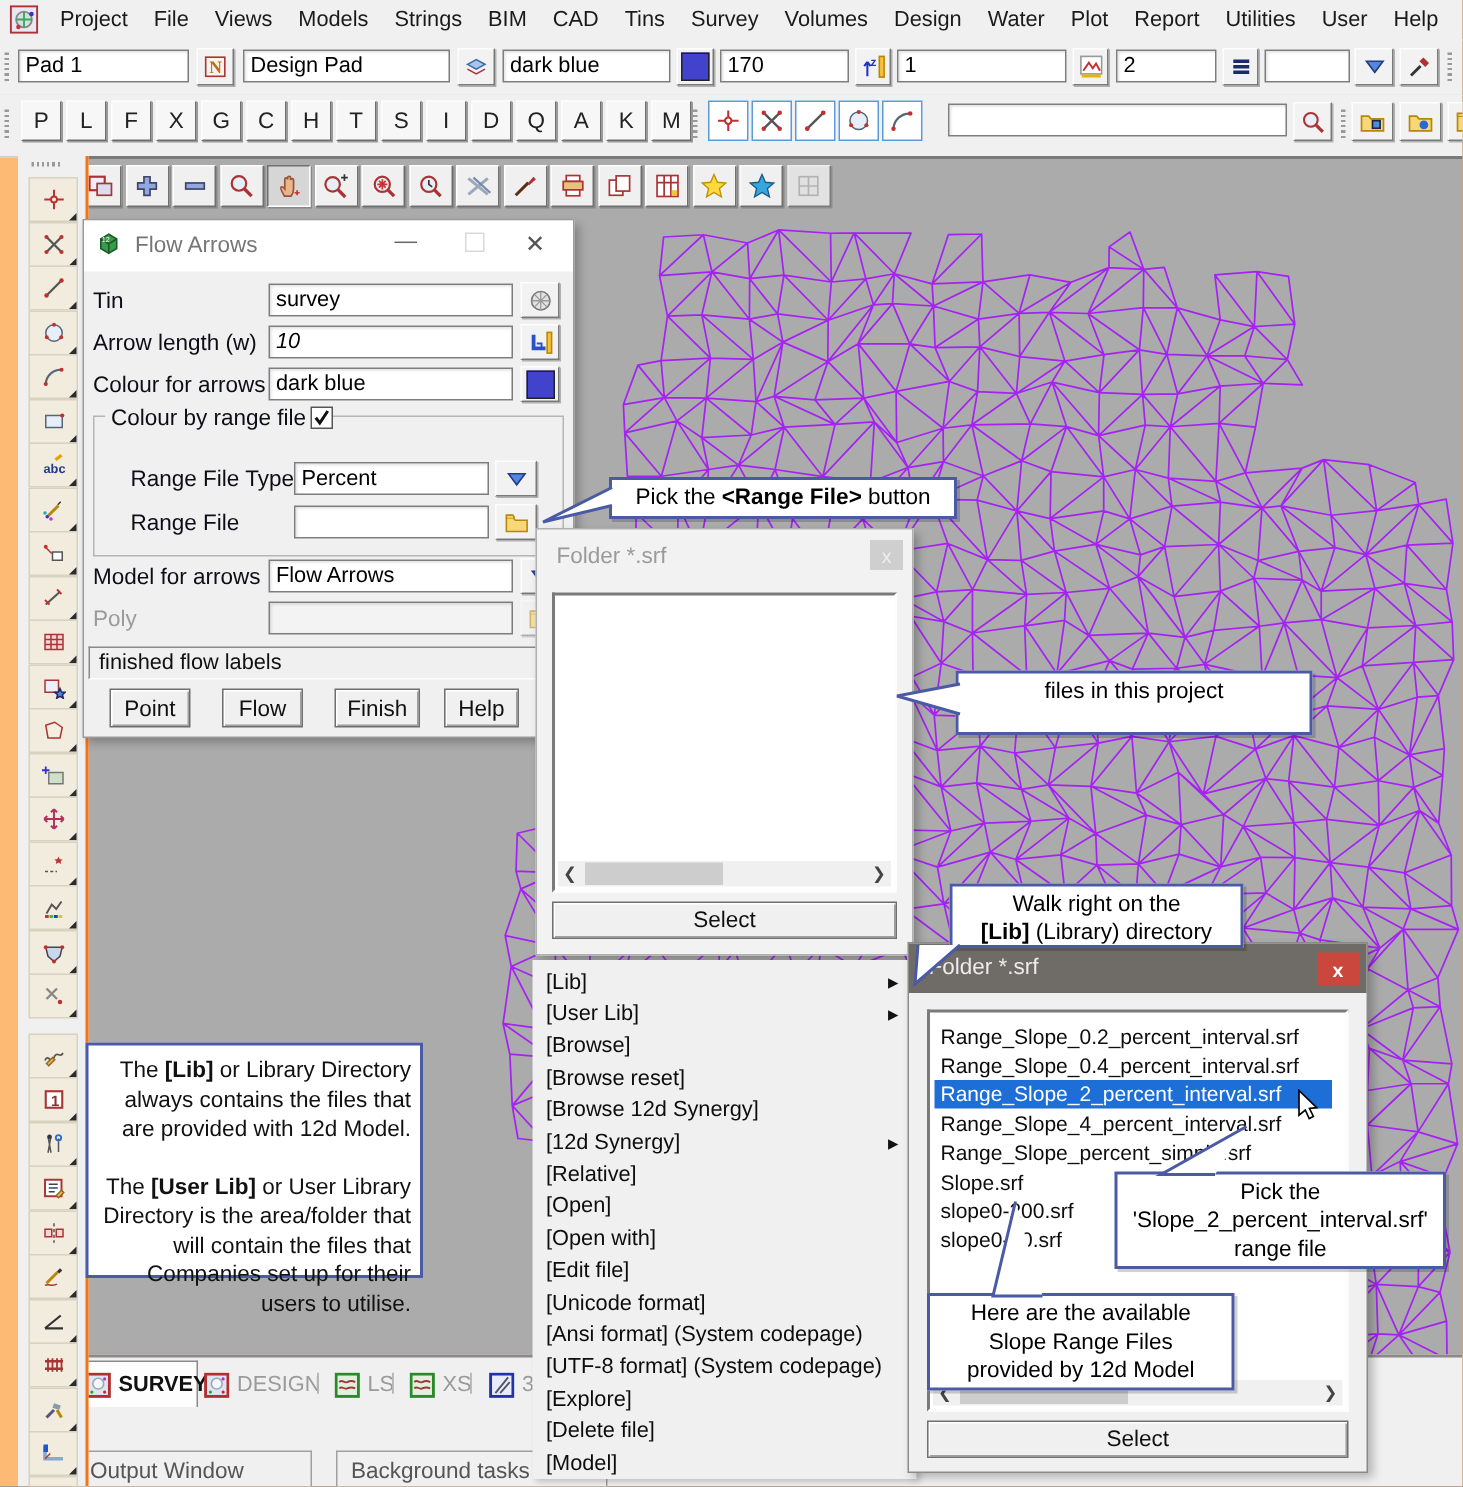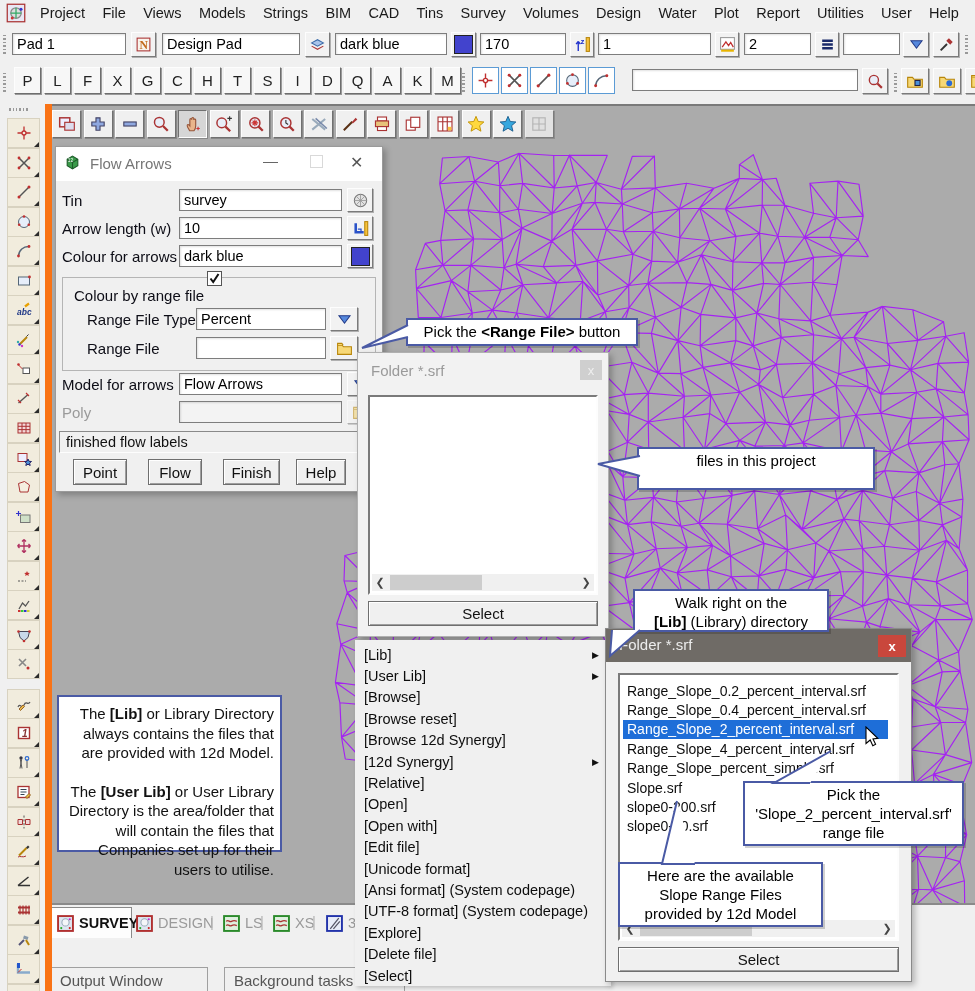--- a/index.html
+++ b/index.html
@@ -26,22 +26,22 @@
         border-color:#fdfdfd #6e6e6e #6e6e6e #fdfdfd;box-shadow:1px 1px 0 #9a9a9a;
         font-family:"Liberation Sans",sans-serif;font-size:15px;color:#222;
         display:flex;align-items:center;justify-content:center;padding:0;}
   .cadbtn{position:absolute;top:4px;width:27px;height:27px;background:#fff;
         border:1px solid #5b9bd5;display:flex;align-items:center;justify-content:center;padding:0;}
   .grip{position:absolute;width:3px;height:20px;
         background:repeating-linear-gradient(#999 0 1.5px,transparent 1.5px 3.5px);}
   .vgrip{position:absolute;height:3px;width:20px;
         background:repeating-linear-gradient(90deg,#999 0 1.5px,transparent 1.5px 3.5px);}
   
-  #lefttb{position:absolute;left:0;top:104px;width:45px;height:887px;background:#f0f0f0;
-          border-right:7px solid #f97316;z-index:3;font-style:italic;}
+  #lefttb{position:absolute;left:12px;top:104px;width:45px;height:887px;background:#f0f0f0;
+          border-right:2px solid #f97316;z-index:3;}
   .licon{position:absolute;left:7px;width:31px;height:28px;background:#f1ecdd;border:1px solid #d8d2c0;
          display:flex;align-items:center;justify-content:center;}
   .licon::after{content:"";position:absolute;right:0;bottom:0;
          border-left:5px solid transparent;border-bottom:5px solid #2b2b2b;}
   
   #view{position:absolute;left:48px;top:104px;width:927px;height:799px;background:#ababab;
         border-top:2px solid #7a7a7a;border-left:2px solid #7a7a7a;box-sizing:border-box;z-index:0;}
   .vbtn{position:absolute;top:110px;width:29px;height:28px;background:#f0f0f0;border:1px solid;
         border-color:#fdfdfd #707070 #707070 #fdfdfd;box-shadow:1px 1px 0 #888;
         display:flex;align-items:center;justify-content:center;z-index:2;padding:0;}
@@ -630,35 +630,35 @@
     </div>
     <span class="dlbl" style="left:6px;top:45px;">Tin</span>
     <input class="tbox" style="left: 123px; top: 42px; width: 163px;" readonly="" value="survey">
     <button class="ibtn" style="left:291px;top:41px;width:26px;height:24px;">
         <svg width="17" height="17" viewBox="0 0 16 16">
           <circle cx="8" cy="8" r="5.8" fill="#e2e2e2" stroke="#777"></circle>
           <path d="M8 2.2v11.6M2.2 8h11.6M4 4l8 8M12 4l-8 8" stroke="#999" stroke-width=".8"></path>
         </svg>
       </button>
     <span class="dlbl" style="left:6px;top:73px;">Arrow length (w)</span>
-    <input class="tbox" style="left: 123px; top: 70px; width: 163px;" readonly="" value="10">
+    <input class="tbox" style="left: 123px; top: 70px; width: 163px; font-style: italic;" readonly="" value="10">
     <button class="ibtn" style="left:291px;top:69px;width:26px;height:24px;">
         <svg width="17" height="17" viewBox="0 0 16 16">
           <rect x="12" y="1.5" width="2.8" height="13" fill="#f7c23c" stroke="#b8860b"></rect>
           <path d="M3.5 3v8.5H11" fill="none" stroke="#2a52c8" stroke-width="2.4"></path>
           <path d="M5.5 8.5h3V11" fill="none" stroke="#2a52c8" stroke-width="1.2"></path>
         </svg>
       </button>
     <span class="dlbl" style="left:6px;top:101px;">Colour for arrows</span>
     <input class="tbox" style="left: 123px; top: 98px; width: 163px;" readonly="" value="dark blue">
     <button class="ibtn" style="left:291px;top:97px;width:26px;height:24px;">
         <span id="faSwatch" style="width: 17px; height: 17px; display: block; border: 1px solid rgb(34, 34, 34); background: rgb(66, 67, 205);"></span>
       </button>
     <div class="abs" style="left:6px;top:130px;width:312px;height:92px;border:1px solid #b5b5b5;"></div>
-    <span class="dlbl" style="left:14px;top:140px;background:#f0f0f0;padding:0 4px;">Colour by range file</span>
+    <span class="dlbl" style="left:14px;top:123px;background:#f0f0f0;padding:0 4px;">Colour by range file</span>
     <span class="abs" style="left:151px;top:124px;width:13px;height:13px;background:#fff;border:1px solid #555;"><svg width="13" height="13" viewBox="0 0 13 13">
           <path d="M2.5 6.5l2.7 3.5L10.5 2" stroke="#111" stroke-width="2" fill="none"></path>
         </svg></span>
     <span class="dlbl" style="left:31px;top:164px;">Range File Type</span>
     <input class="tbox" style="left: 140px; top: 161px; width: 130px;" readonly="" value="Percent">
     <button class="ibtn" style="left:274px;top:160px;width:28px;height:24px;">
         <svg width="17" height="17" viewBox="0 0 16 16">
           <path d="M2.8 4.5h10.4L8 11.5z" fill="#5588dd" stroke="#223a88"></path>
         </svg>
       </button>
@@ -752,21 +752,21 @@
       <div class="mitem" style="top: 260.8px;">
         <span>[UTF-8 format] (System codepage)</span>
       </div>
       <div class="mitem" style="top: 282.2px;">
         <span>[Explore]</span>
       </div>
       <div class="mitem" style="top: 303.6px;">
         <span>[Delete file]</span>
       </div>
       <div class="mitem" style="top: 325px;">
-        <span>[Select]</span>
+        <span>[Model]</span>
       </div>
     </div>
 
   <div class="abs" id="infoBox" style="left:57px;top:655px;width:225px;height:157px;background:#fff;border:2px solid #4a5aa5;z-index:8;text-align:right;font-size:15px;line-height:19.5px;padding:7px 6px;box-sizing:border-box;margin-top:40px;">
       <div style="margin-bottom: 19px;"><span>The </span><span style="font-weight: bold;">[Lib]</span><span> or Library Directory always contains the files that are provided with 12d Model.</span></div>
       <div><span>The </span><span style="font-weight: bold;">[User Lib]</span><span> or User Library Directory is the area/folder that will contain the files that Companies set up for their users to utilise.</span></div>
     </div>
 
   <div class="dlg" id="folder2" style="left:605px;top:628px;width:305px;height:352px;border-color:#8a8a8a;z-index:9;">
     <div id="f2title" style="position: absolute; left: 0px; top: 0px; right: 0px; height: 33px; background: rgb(111, 107, 102);">

